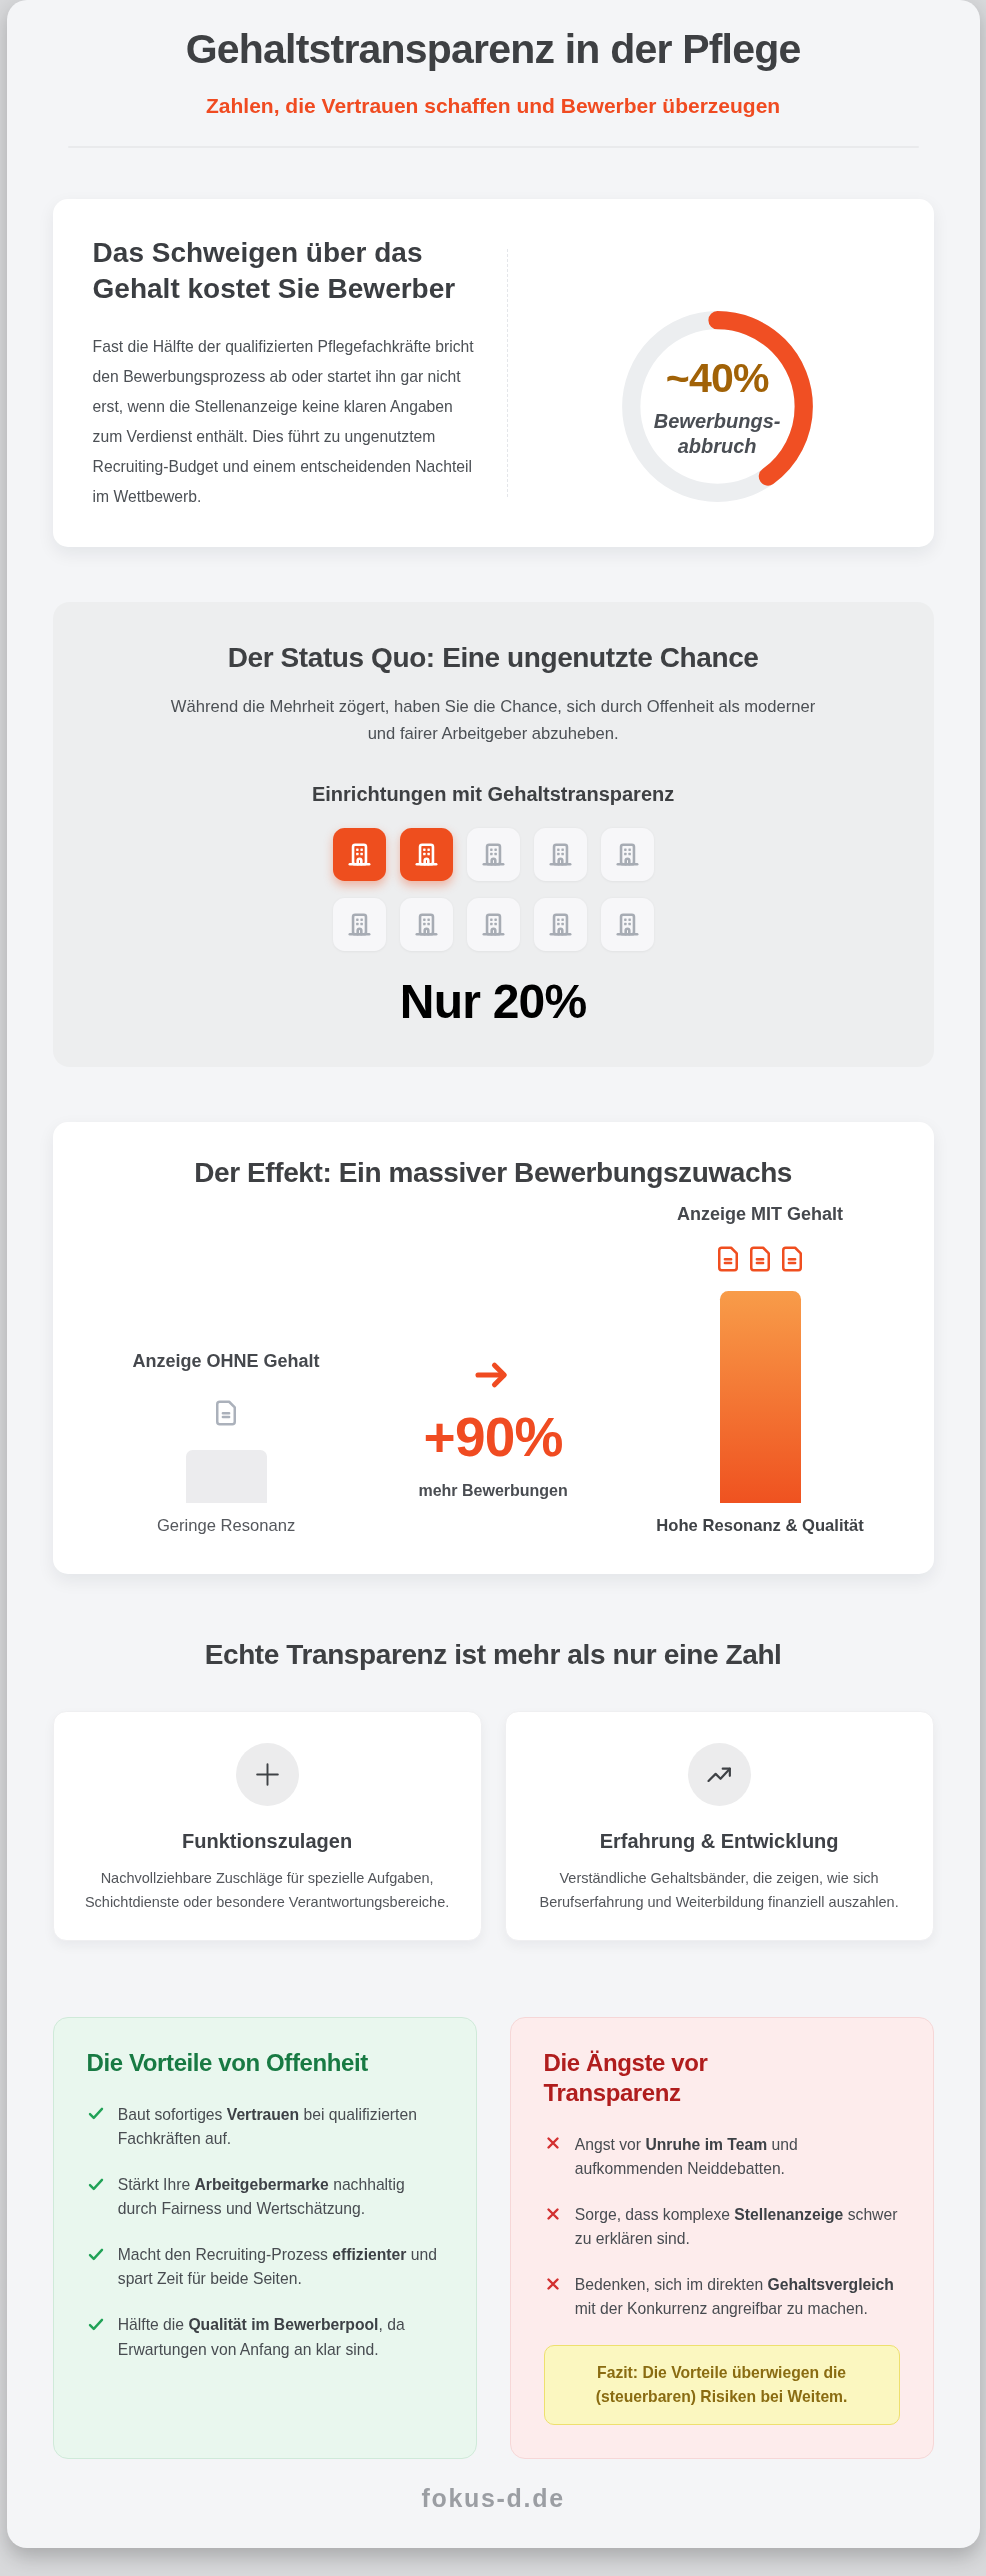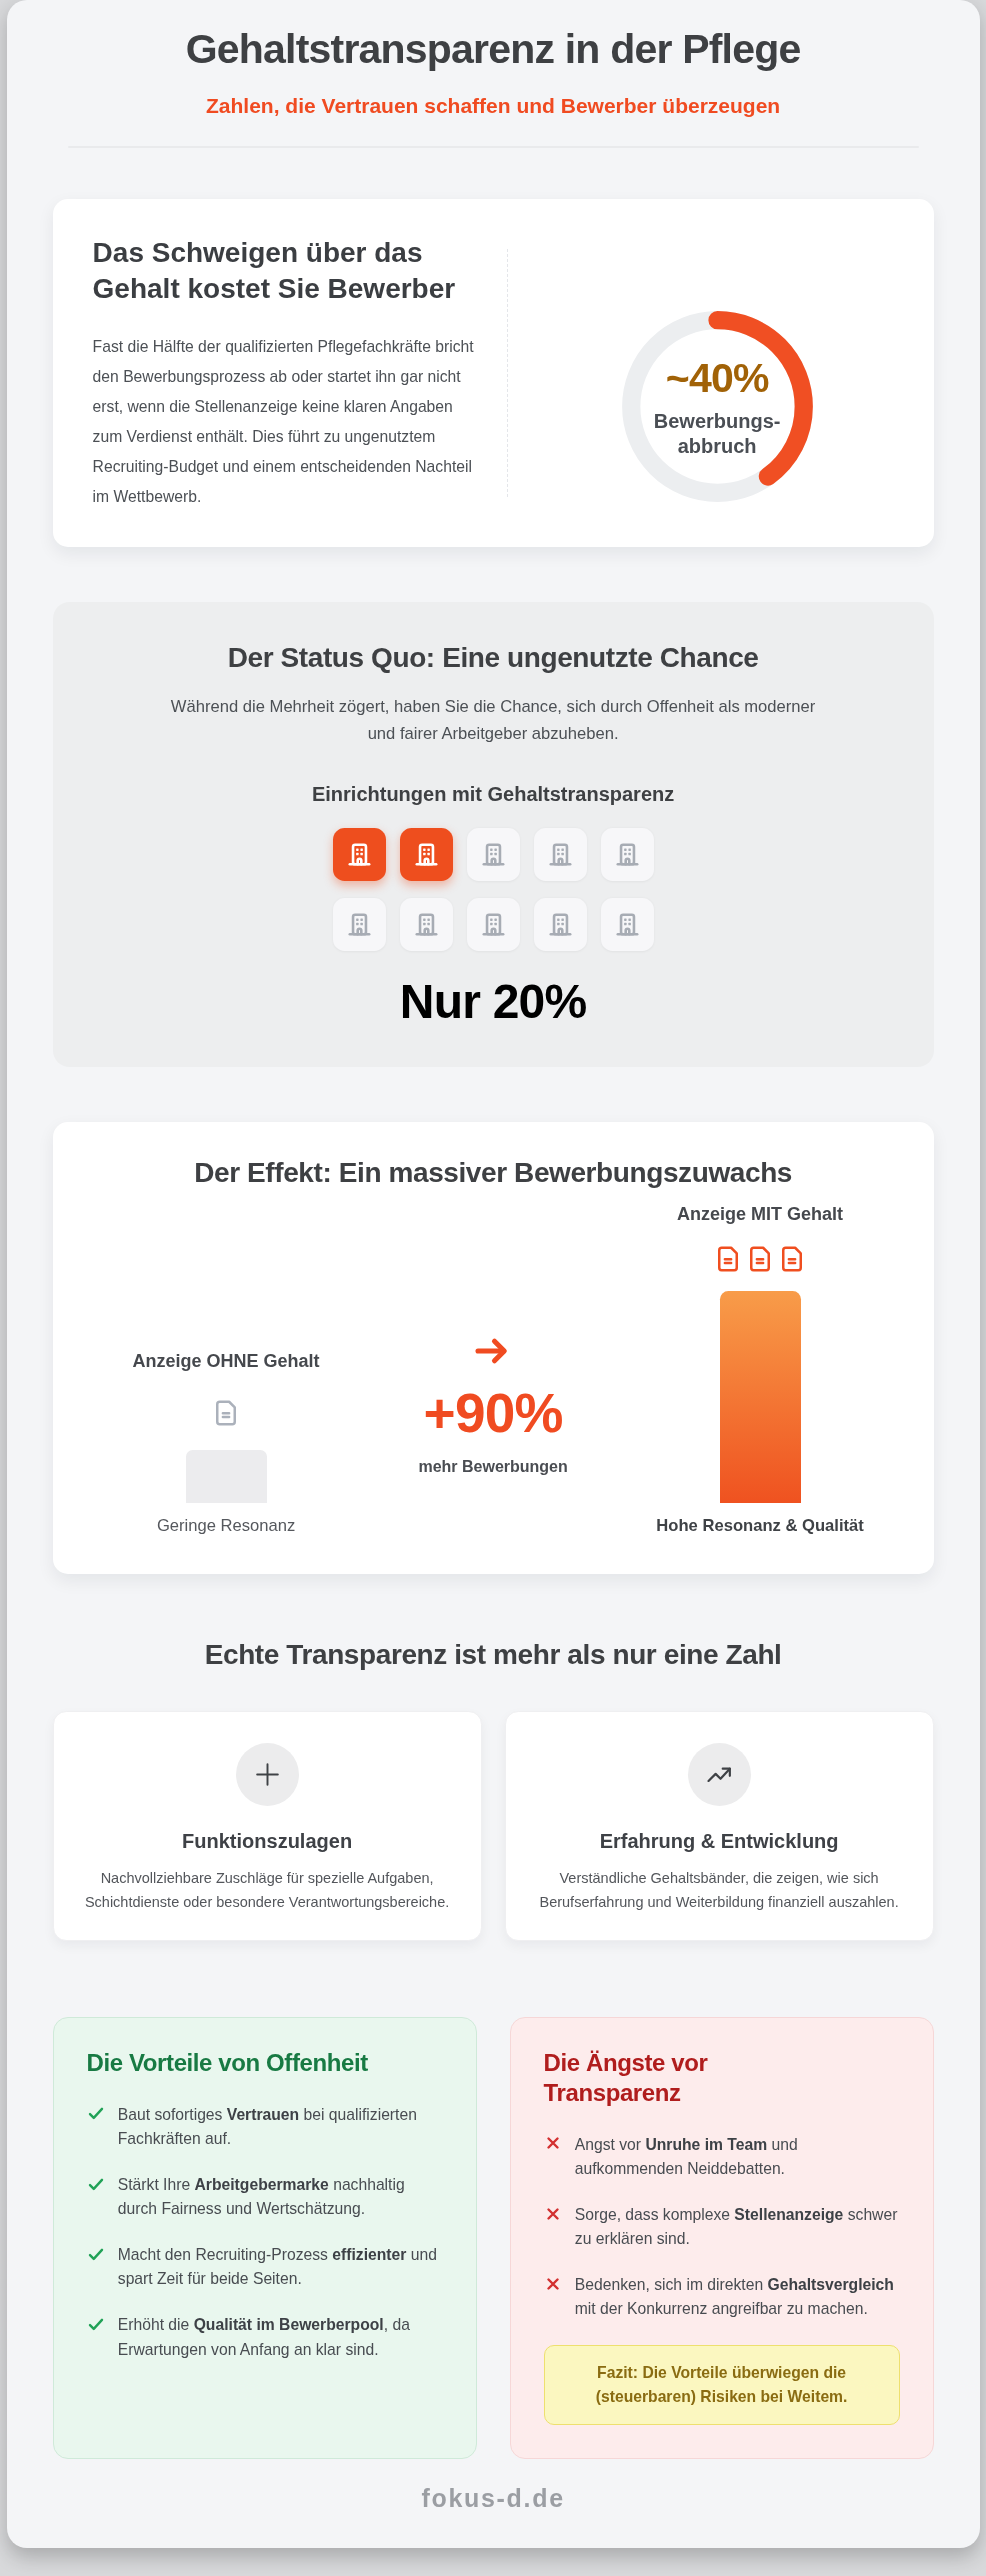--- a/index.html
+++ b/index.html
@@ -18,21 +18,21 @@
   .silence{display:flex;gap:33px;padding:36px 40px;align-items:flex-end;}
   .sil-left{flex:1.08;}
   .sil-title{font-size:28px;font-weight:800;color:#3b3e42;line-height:1.3;margin:0;}
   .sil-body{font-size:15.7px;color:#4c5055;line-height:1.9;margin:25px 0 0;}
   .sil-div{border-left:1.7px dashed #e4e6ea;align-self:center;height:248px;}
   .sil-right{flex:1;display:flex;align-items:center;justify-content:center;}
   .donut-wrap{position:relative;width:209px;height:209px;}
   .donut-center{position:absolute;inset:0;display:flex;flex-direction:column;
     align-items:center;justify-content:center;text-align:center;}
   .donut-value{font-size:41px;font-weight:800;color:#a16207;letter-spacing:-0.8px;}
-  .donut-caption{font-size:20px;font-weight:700;color:#4a4e54;line-height:1.25;margin-top:6.6px;}
+  .donut-caption{font-size:20px;font-weight:700;color:#4a4e54;line-height:1.25;margin-top:6.6px;font-style:italic;}
   
   .statusquo{background:#edeeef;border-radius:16.6px;margin-top:55px;
     padding:40px 33px 38px;text-align:center;}
   .h2{font-size:28px;font-weight:800;color:#3e4043;margin:0;letter-spacing:-0.4px;}
   .sq-sub{font-size:16.6px;color:#4c5055;line-height:1.6;max-width:670px;margin:20px auto 0;}
   .sq-label{font-size:20px;font-weight:800;color:#3e4043;margin-top:36px;}
   .bgrid{display:flex;flex-wrap:wrap;gap:16.6px 14px;width:321px;margin:21.5px auto 0;}
   .tile{width:53px;height:53px;border-radius:11.6px;background:#f7f7f9;color:#a7acb4;
     display:flex;align-items:center;justify-content:center;box-shadow:0 0.8px 2.5px rgba(0,0,0,.05);}
   .tile.on{background:#ee4e1e;color:#fff;box-shadow:0 4.1px 10px rgba(238,78,30,.35);}
@@ -45,21 +45,21 @@
   .ecol{flex:1;display:flex;flex-direction:column;align-items:center;}
   .e-label{font-size:18px;font-weight:800;color:#45484d;}
   .doc-gray{width:30px;height:38px;color:#abb1bb;margin-top:21.5px;}
   .doc-orange{width:30px;height:38px;color:#f04e1f;}
   .docs-row{display:flex;gap:1.7px;margin-top:15px;}
   .bar-small{width:81px;height:53px;background:#ececee;border-radius:6.6px 6.6px 0 0;margin-top:18px;}
   .bar-big{width:81px;height:212px;border-radius:8.3px 8.3px 0 0;margin-top:13.2px;
     background:linear-gradient(180deg,#f89c49 0%,#ef5220 100%);}
   .e-cap{font-size:16.6px;color:#55585d;margin-top:13.2px;}
   .e-cap.strong{font-weight:800;color:#3f4246;}
-  .delta{margin-bottom:60px;}
+  .delta{margin-bottom:36px;}
   .arrow-icon{width:46px;height:36px;color:#f04b21;}
   .delta-value{font-size:55px;font-weight:800;color:#f04b21;letter-spacing:-0.8px;margin-top:11.6px;}
   .delta-cap{font-size:16px;font-weight:700;color:#4a4d52;margin-top:13.2px;}
   
   .transparency{margin-top:65px;}
   .transparency .h2{text-align:center;}
   .tcards{display:flex;gap:23px;margin-top:40px;}
   .tcard{flex:1;background:#fff;border:0.8px solid #efeff1;border-radius:13.2px;
     box-shadow:0 5px 11.6px rgba(17,24,39,.05);padding:28px 21.5px 25px;text-align:center;}
   .tico{width:63px;height:63px;border-radius:50%;background:#ececed;margin:3.3px auto 0;
@@ -346,21 +346,21 @@
               </svg>
           </span>
           <p><span>Macht den Recruiting-Prozess </span><strong>effizienter</strong><span> und spart Zeit für beide Seiten.</span></p>
         </li>
         <li>
           <span class="mark check-mark">
             <svg viewBox="0 0 24 24" fill="none" stroke="currentColor" stroke-width="3.2" stroke-linecap="round" stroke-linejoin="round">
                 <path d="M4 13.5l5 5L20 6.5"></path>
               </svg>
           </span>
-          <p><span>Erhöht die </span><strong>Qualität im Bewerberpool</strong><span>, da Erwartungen von Anfang an klar sind.</span></p>
+          <p><span>Hälfte die </span><strong>Qualität im Bewerberpool</strong><span>, da Erwartungen von Anfang an klar sind.</span></p>
         </li>
       </ul>
     </div>
 
     <div class="box red">
       <h3>Die Ängste vor Transparenz</h3>
       <ul class="blist">
         <li>
           <span class="mark x-mark">
             <svg viewBox="0 0 24 24" fill="none" stroke="currentColor" stroke-width="3.2" stroke-linecap="round">

